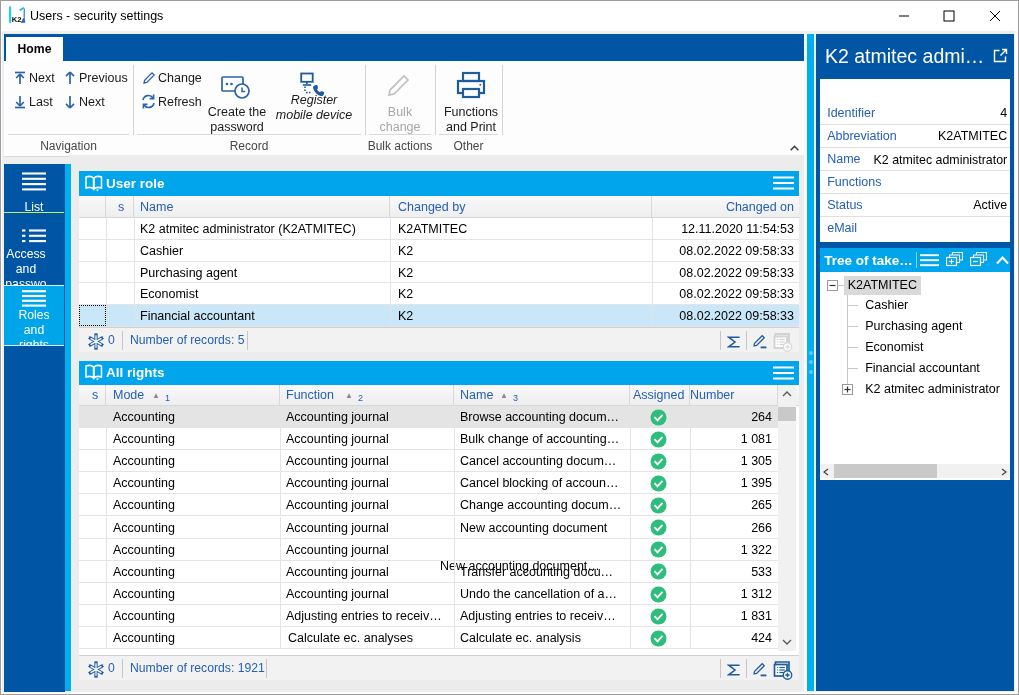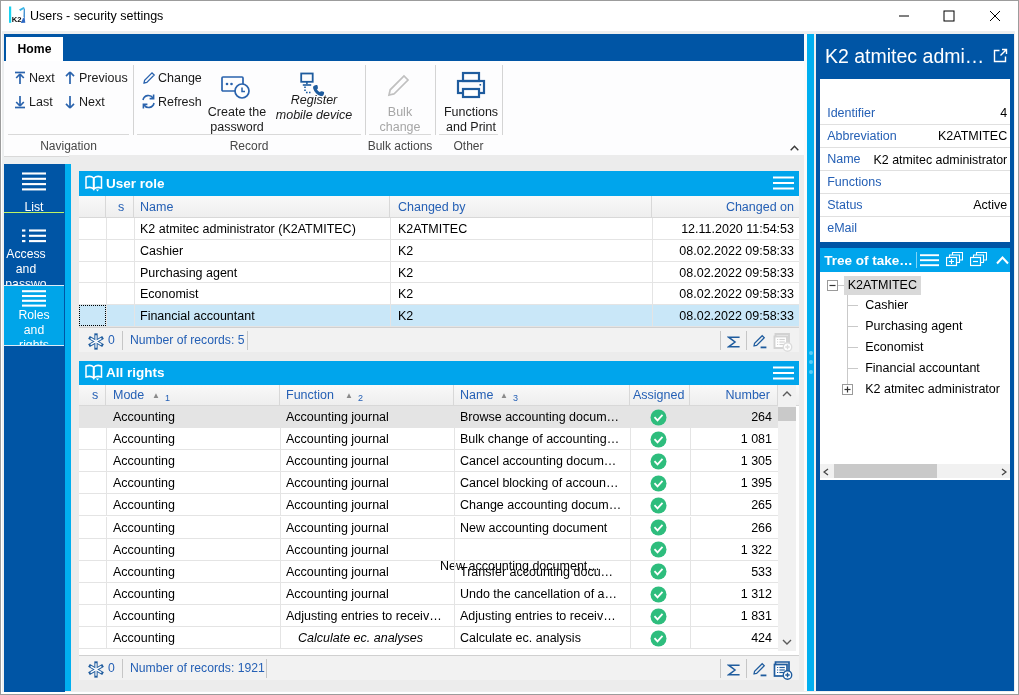--- a/index.html
+++ b/index.html
@@ -252,21 +252,21 @@
     <span style="position:absolute;left:34px;top:3px;">Mode</span>
       <span class="sort" style="left:73px;">▲</span>
       <span class="sortn" style="left:86px;">1</span>
     <span style="position:absolute;left:207px;top:3px;">Function</span>
       <span class="sort" style="left:266px;">▲</span>
       <span class="sortn" style="left:279px;">2</span>
     <span style="position:absolute;left:381px;top:3px;">Name</span>
       <span class="sort" style="left:421px;">▲</span>
       <span class="sortn" style="left:434px;">3</span>
     <span style="position:absolute;left:554px;top:3px;">Assigned</span>
-    <span style="position:absolute;left:611px;top:3px;width:80px;text-align:right;">Number</span>
+    <span style="position:absolute;left:611px;top:3px;width:80px;text-align:left;">Number</span>
   </div>
   <div id="arrows" style="position:absolute;left:0;top:45px;width:699px;height:245px;font-size:12.5px;color:#000;">
 <div class="urow" style="top:0.0px;height:22.1px;background:#e4e4e4;">
         <div class="vb" style="left:27px;"></div>
         <div class="vb" style="left:201px;"></div>
         <div class="vb" style="left:375px;"></div>
         <div class="vb" style="left:551px;"></div>
         <div class="vb" style="left:611px;"></div>
         <span style="left:34px;">Accounting</span>
         <span style="left:207px;">Accounting journal</span>
@@ -412,21 +412,21 @@
         </svg>
         <span style="right:6px;">1 831</span>
       </div>
 <div class="urow" style="top:221.0px;height:22.1px;">
         <div class="vb" style="left:27px;"></div>
         <div class="vb" style="left:201px;"></div>
         <div class="vb" style="left:375px;"></div>
         <div class="vb" style="left:551px;"></div>
         <div class="vb" style="left:611px;"></div>
         <span style="left:34px;">Accounting</span>
-        <span style="left:219px;font-style:italic;">Calculate ec. analyses</span>
+        <span style="left:209px;">Calculate ec. analyses</span>
         <span style="left:381px;">Calculate ec. analysis</span>
         <svg style="position:absolute;left:571px;top:2.8px;" width="17" height="17" viewBox="0 0 17 17">
           <circle cx="8.5" cy="8.5" r="8" fill="#2ebd7d"></circle>
           <path d="M4.5 8.2 L7.5 11.4 L12.5 5.8" fill="none" stroke="#fff" stroke-width="1.8"></path>
         </svg>
         <span style="right:6px;">424</span>
       </div>
 </div>
 
   <div style="position:absolute;left:699px;top:24px;width:18px;height:266px;background:#f1f1f1;">

